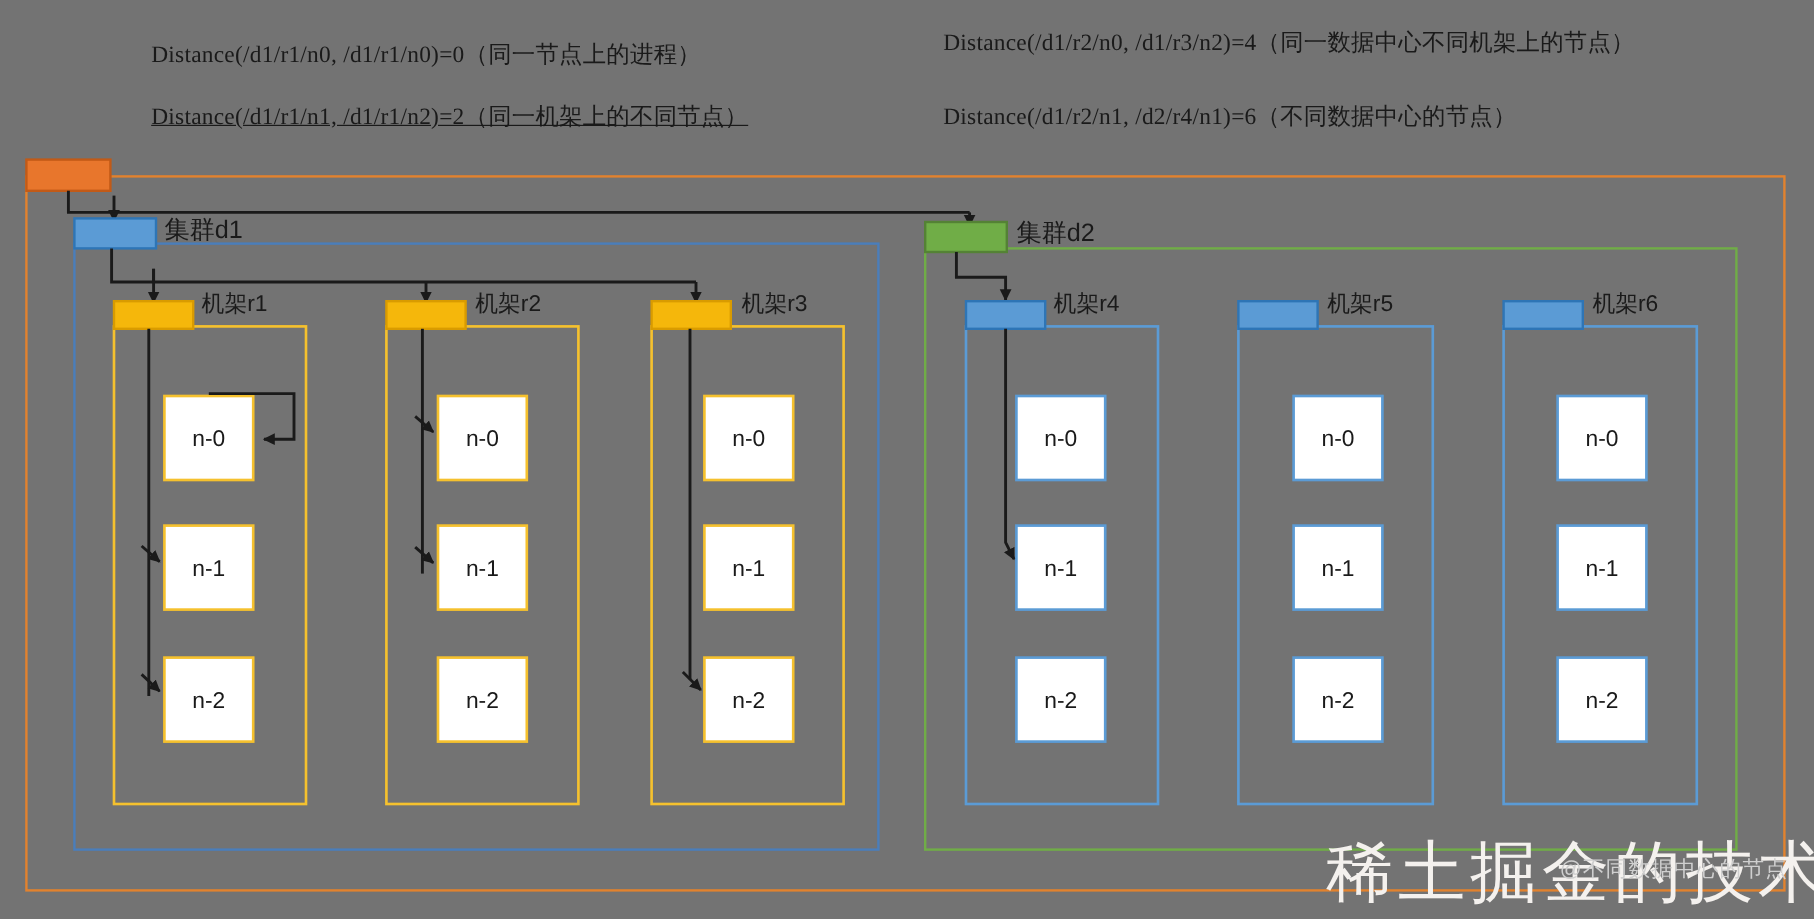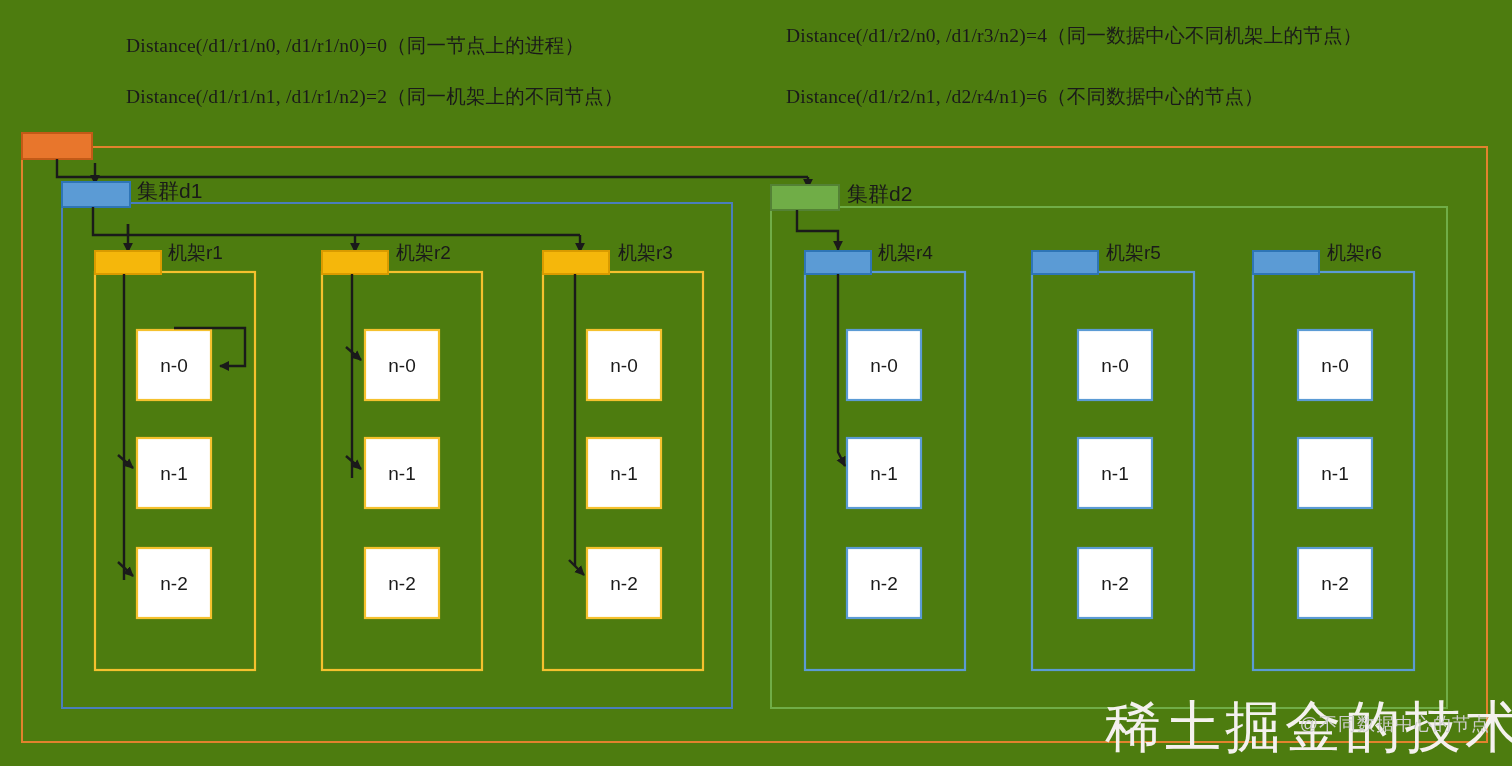--- a/index.html
+++ b/index.html
@@ -1,20 +1,20 @@
 <!DOCTYPE html>
 <html><head>
 <meta charset="utf-8">
 <style>
   html,body{margin:0;padding:0;background:#ffffff;}
   body{width:1512px;height:766px;font-family:"Liberation Sans",sans-serif;overflow:hidden;position:relative;}
-  #stage{position:relative;width:1512px;height:766px;background:#4d7c0f;}
+  #stage{position:relative;width:1512px;height:766px;background:#737373;}
   .legend{position:absolute;font-family:"Liberation Serif",serif;font-size:19.5px;color:#1a1a1a;white-space:nowrap;letter-spacing:0.2px;}
   .legend.l1{left:126px;top:32px;}
-  .legend.l2{left:126px;top:83px;}
+  .legend.l2{left:126px;top:83px;text-decoration:underline;}
   .legend.r1{left:786px;top:22px;}
   .legend.r2{left:786px;top:83px;text-align:center;}
   svg#diagram{position:absolute;left:0;top:0;width:1512px;height:766px;}
   .lbl{font-family:"Liberation Sans",sans-serif;fill:#1a1a1a;}
   .grp-label{font-size:21px;}
   .rack-label{font-size:19px;}
   .node-label{font-size:19px;}
   .wm{position:absolute;right:22px;bottom:30px;font-size:18px;color:#cfcfcf;font-family:"Liberation Sans",sans-serif;letter-spacing:1px;}
   .wm2{position:absolute;left:1105px;bottom:0px;font-size:56px;color:#f4f1ee;font-family:"Liberation Sans",sans-serif;letter-spacing:4px;white-space:nowrap;}
 </style>

